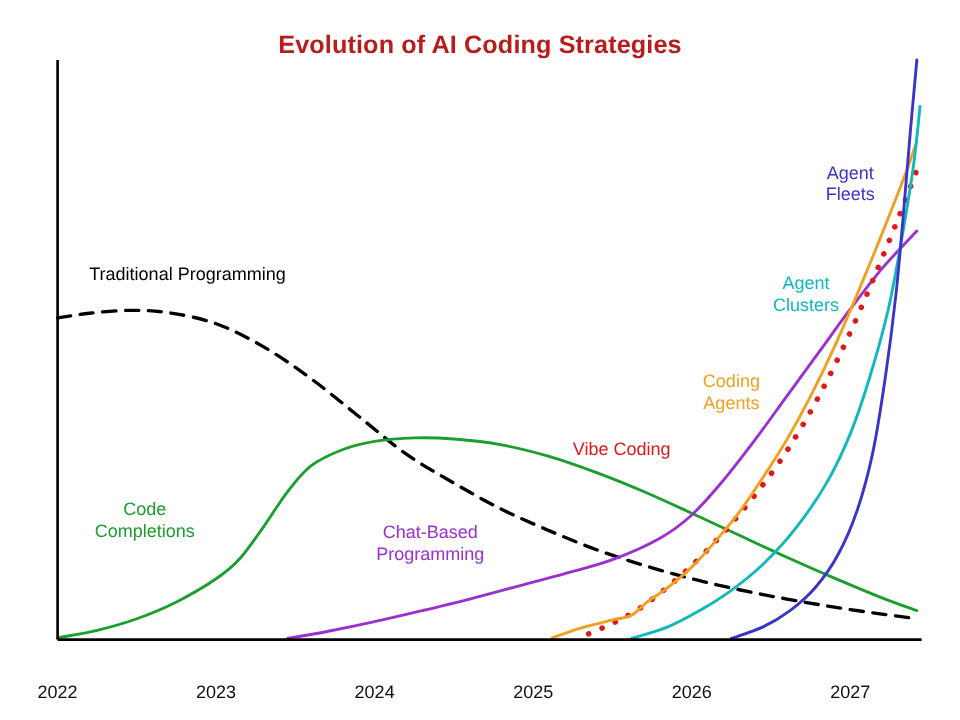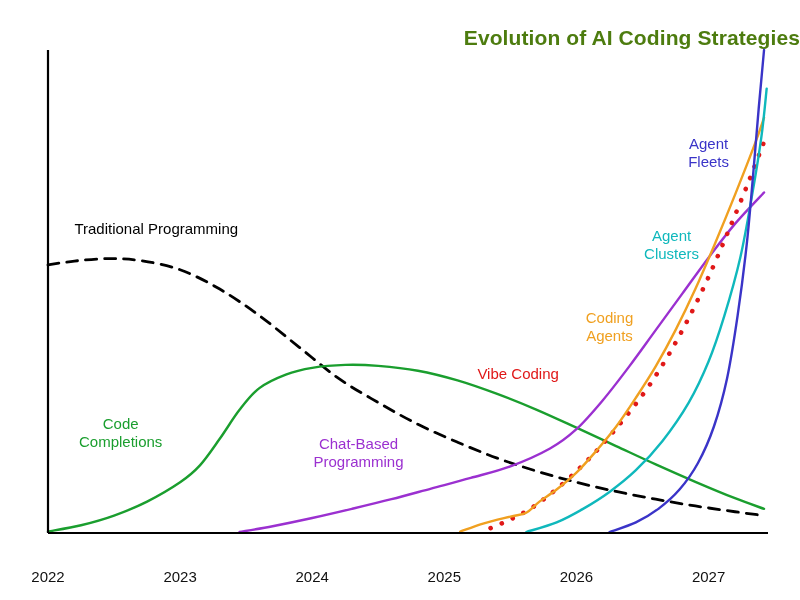--- a/index.html
+++ b/index.html
@@ -13,24 +13,24 @@
     height: 600px;
     background: #ffffff;
     font-family: "Liberation Sans", sans-serif;
     overflow: hidden;
   }
   #chart-title {
     position: absolute;
     top: 26px;
     left: 0;
     width: 800px;
-    text-align: right;
+    text-align: center;
     font-size: 21px;
     font-weight: bold;
-    color: #4d7c0f;
+    color: #b91c1c;
     letter-spacing: 0.1px;
   }
   svg#plot {
     position: absolute;
     top: 0;
     left: 0;
   }
   .series-path {
     fill: none;
     stroke-linecap: round;

